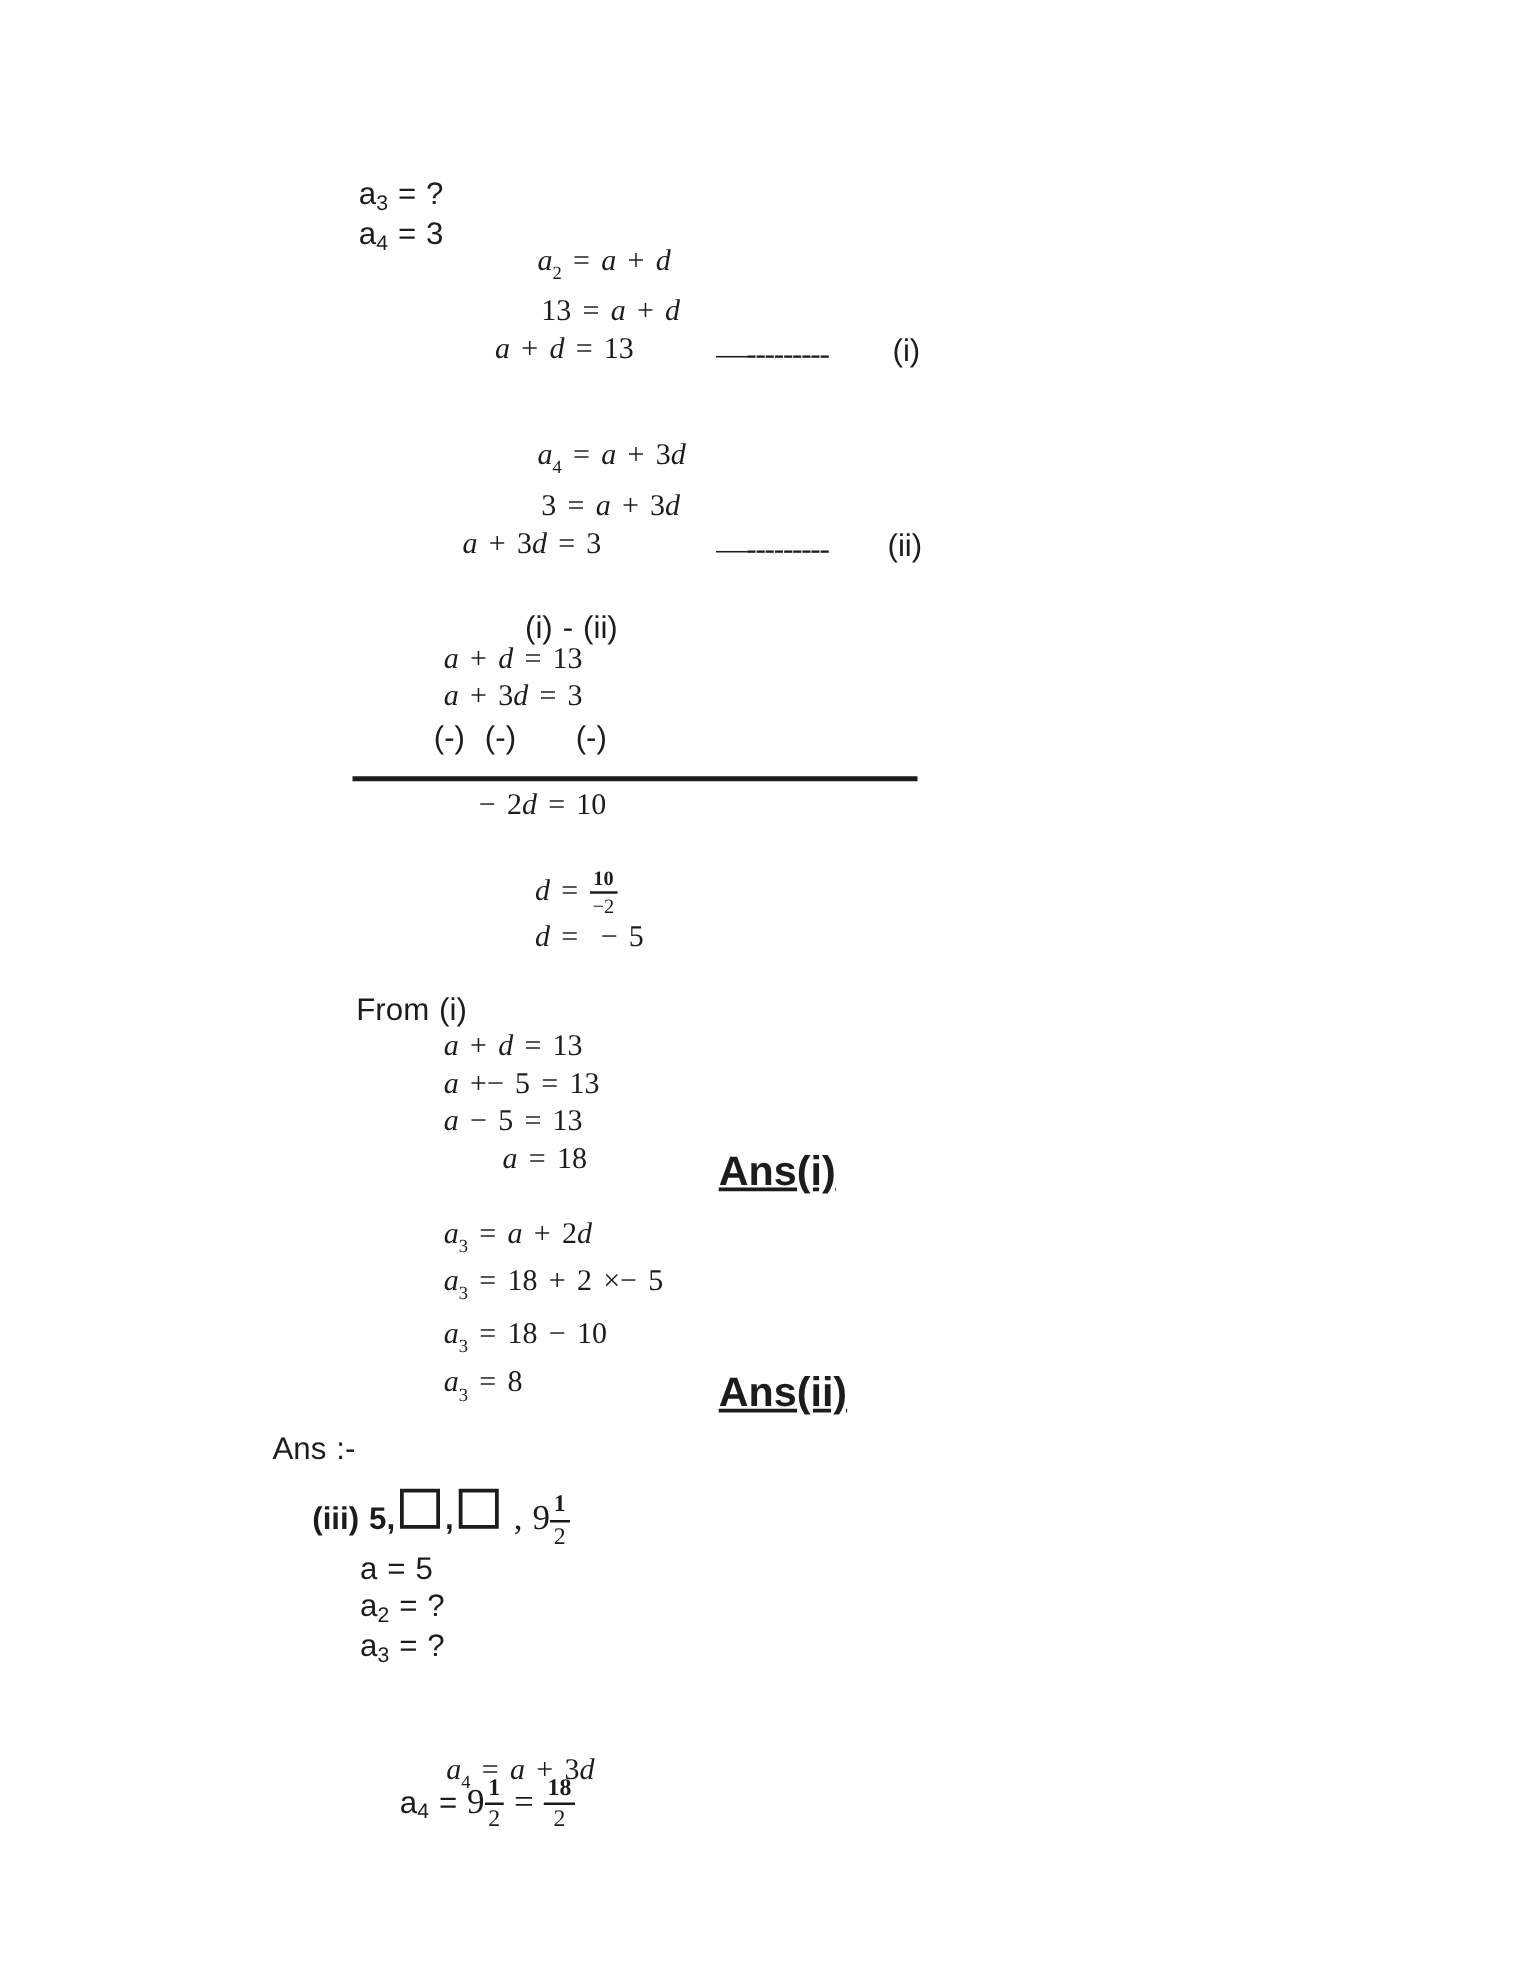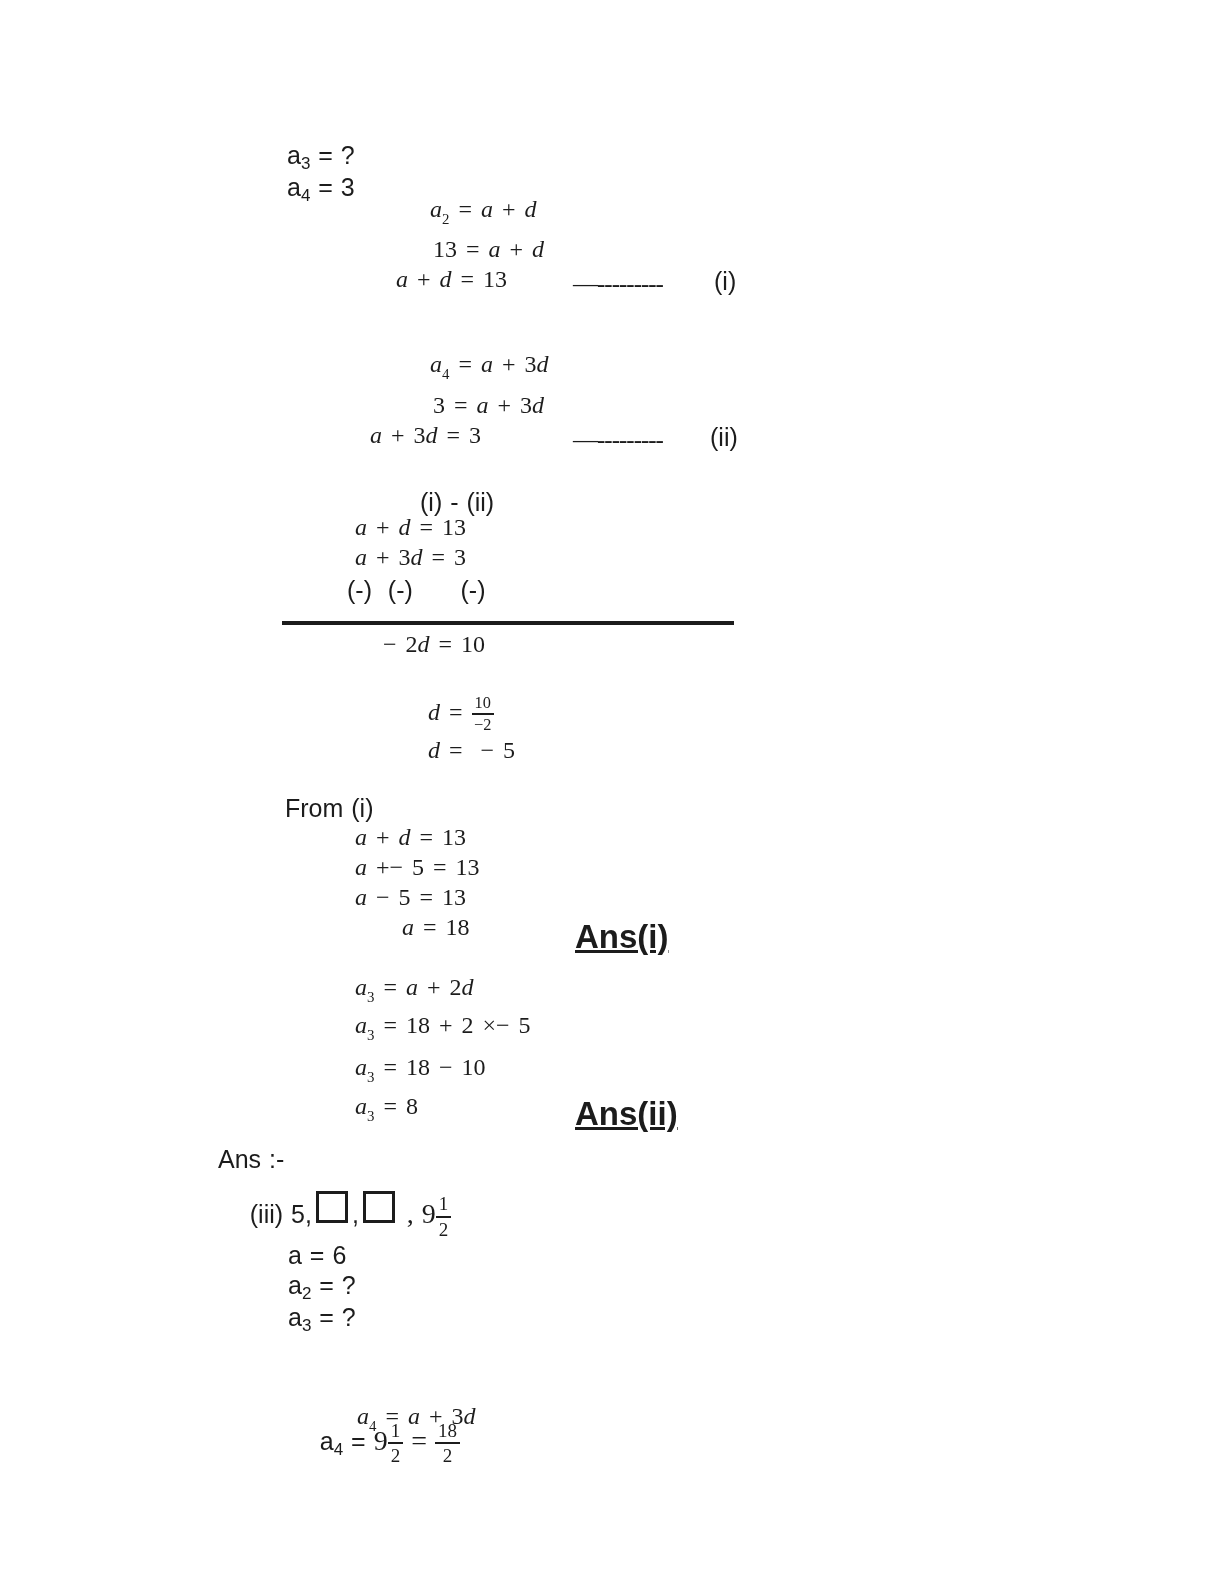--- a/index.html
+++ b/index.html
@@ -21,42 +21,42 @@
     line-height: 1.08;
     font-size: 24px;
     font-family: "Liberation Serif", "DejaVu Serif", serif;
     word-spacing: 3px;
   }
   .sans {
     font-family: "Liberation Sans", "DejaVu Sans", sans-serif;
     font-size: 25px;
     word-spacing: 1px;
   }
-  .bold { font-weight: normal; margin-top: 40px; }
+  .bold { font-weight: bold; margin-top: 40px; }
   .ans {
     font-family: "Liberation Sans", "DejaVu Sans", sans-serif;
     font-size: 33px;
     font-weight: bold;
     text-decoration: underline;
     word-spacing: 0;
   }
   .dash { letter-spacing: -1px; font-size: 25px; word-spacing: 0; }
   .vi { font-style: italic; }
   .sb { font-size: 0.62em; vertical-align: -0.5em; }
   .sans .sb { font-size: 0.68em; vertical-align: -0.28em; }
   .fr {
     display: inline-block;
     text-align: center;
     vertical-align: middle;
     font-size: 0.68em;
     line-height: 1.12;
     font-style: normal;
     word-spacing: 0;
   }
-  .fr .fn { display: block; border-bottom: 2px solid currentColor; padding: 0 3px 1px; }
+  .fr .fn { display: block; border-bottom: 2px solid currentColor; padding: 0 3px 1px; font-weight: bold; }
   .fr .fd { display: block; padding-top: 1px; }
   .mathseg { font-family: "Liberation Serif", "DejaVu Serif", serif; font-size: 28px; }
   .rule { position: absolute; background: #1c1c1c; }
   .box {
     display: inline-block;
     width: 26px; height: 26px;
     border: 3px solid #1c1c1c;
     margin: 0 4px;
     background: #ffffff;
   }
@@ -101,21 +101,21 @@
   <div class="line" style="left:355px;top:975px"><span class="vi">a</span><span class="sb">3</span> = <span class="vi">a</span> + 2<span class="vi">d</span></div>
   <div class="line" style="left:355px;top:1013px"><span class="vi">a</span><span class="sb">3</span> = 18 + 2 ×− 5</div>
   <div class="line" style="left:355px;top:1055px"><span class="vi">a</span><span class="sb">3</span> = 18 − 10</div>
   <div class="line" style="left:355px;top:1094px"><span class="vi">a</span><span class="sb">3</span> = 8</div>
   <div class="line ans" style="left:575px;top:1096px">Ans(ii)</div>
 
   <div class="line sans" style="left:218px;top:1164px">
     <span class="bold">(iii) 5,</span><span class="box"></span><span class="bold">,</span><span class="box"></span><span class="mathseg"> , </span><span class="mathseg">9<span class="fr"><span class="fn">1</span><span class="fd">2</span></span></span>
   </div>
   <div class="line sans" style="left:218px;top:1146px">Ans :-</div>
-  <div class="line sans" style="left:288px;top:1242px">a = 6</div>
+  <div class="line sans" style="left:288px;top:1242px">a = 5</div>
   <div class="line sans" style="left:288px;top:1272px">a<span class="sb">2</span> = ?</div>
   <div class="line sans" style="left:288px;top:1304px">a<span class="sb">3</span> = ?</div>
   <div class="line sans" style="left:288px;top:1393px">
     <span>a<span class="sb">4</span> = </span><span class="mathseg">9<span class="fr"><span class="fn">1</span><span class="fd">2</span></span> = <span class="fr"><span class="fn">18</span><span class="fd">2</span></span></span>
   </div>
   <div class="line" style="left:357px;top:1404px"><span class="vi">a</span><span class="sb">4</span> = <span class="vi">a</span> + 3<span class="vi">d</span></div>
 
 </div>
 
 </body></html>

